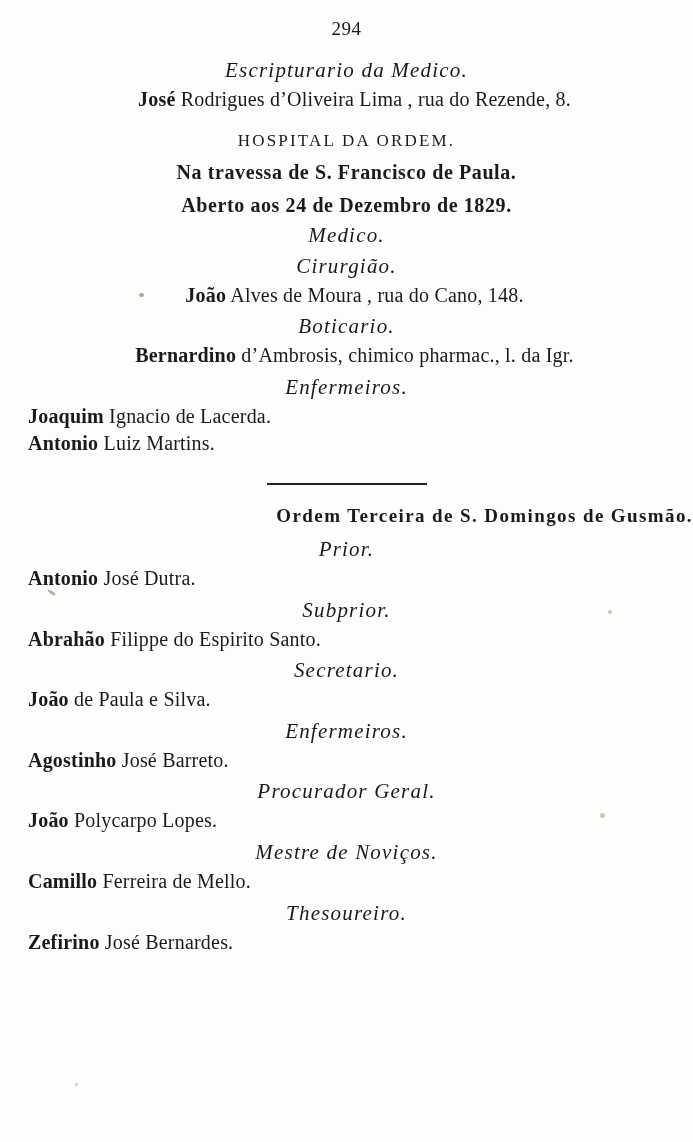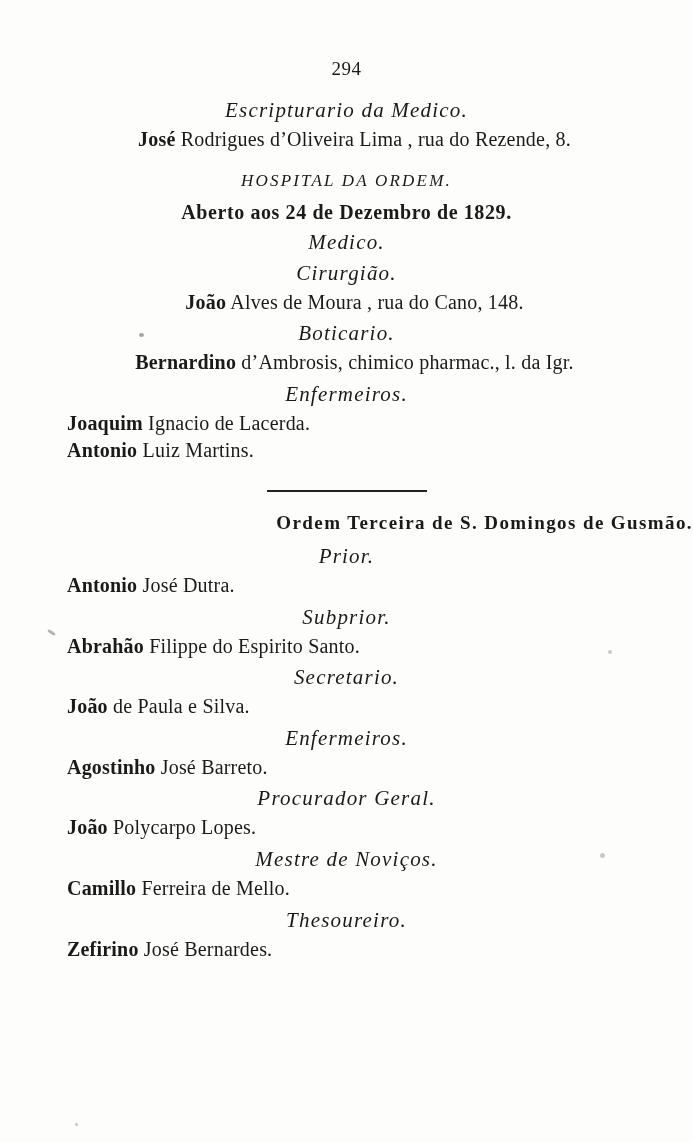--- a/index.html
+++ b/index.html
@@ -19,59 +19,58 @@
     position: relative;
     width: 693px;
     height: 1142px;
     padding: 0;
     box-sizing: border-box;
   }
   .page-number {
     text-align: center;
     font-size: 19px;
     letter-spacing: 0.5px;
-    margin-top: 58px;
+    margin-top: 18px;
     margin-bottom: 18px;
     font-family: "Liberation Serif", serif;
   }
   .heading-italic {
     text-align: center;
     font-style: italic;
     font-size: 21px;
     letter-spacing: 1.2px;
     margin: 6px 0 4px 0;
   }
   .heading-smallcaps {
     text-align: center;
     font-size: 17px;
     letter-spacing: 2.2px;
     margin: 18px 0 8px 0;
     font-variant: small-caps;
     text-transform: uppercase;
-    font-style: italic;
   }
   .heading-bold-center {
     text-align: center;
     font-weight: bold;
     font-size: 20px;
     letter-spacing: 0.6px;
     margin: 10px 0 6px 0;
   }
   .section-title {
     text-align: right;
     font-weight: bold;
     font-size: 19px;
     letter-spacing: 1.4px;
     margin: 14px 0 10px 0;
   }
   .entry {
     font-size: 20px;
     line-height: 1.28;
     margin: 2px 0;
-    padding-left: 67px;
+    padding-left: 28px;
     letter-spacing: 0.2px;
   }
   .entry.center {
     text-align: center;
     padding-left: 16px;
   }
   .entry .lead {
     font-weight: bold;
   }
   .rule {
@@ -139,20 +138,21 @@
   <div class="page-number">294</div>
 
   <div class="heading-italic">Escripturario da Medico.</div>
 
   <div class="entry center">
     <span class="lead">José</span><span> Rodrigues d’Oliveira Lima , rua do Rezende, 8.</span>
   </div>
 
   <div class="heading-smallcaps">HOSPITAL DA ORDEM.</div>
 
+  <div class="heading-bold-center">Na travessa de S. Francisco de Paula.</div>
 
   <div class="heading-bold-center">Aberto aos 24 de Dezembro de 1829.</div>
 
   <div class="heading-italic">Medico.</div>
 
   <div class="heading-italic">Cirurgião.</div>
   <div class="entry center">
     <span class="lead">João</span><span> Alves de Moura , rua do Cano, 148.</span>
   </div>
 

